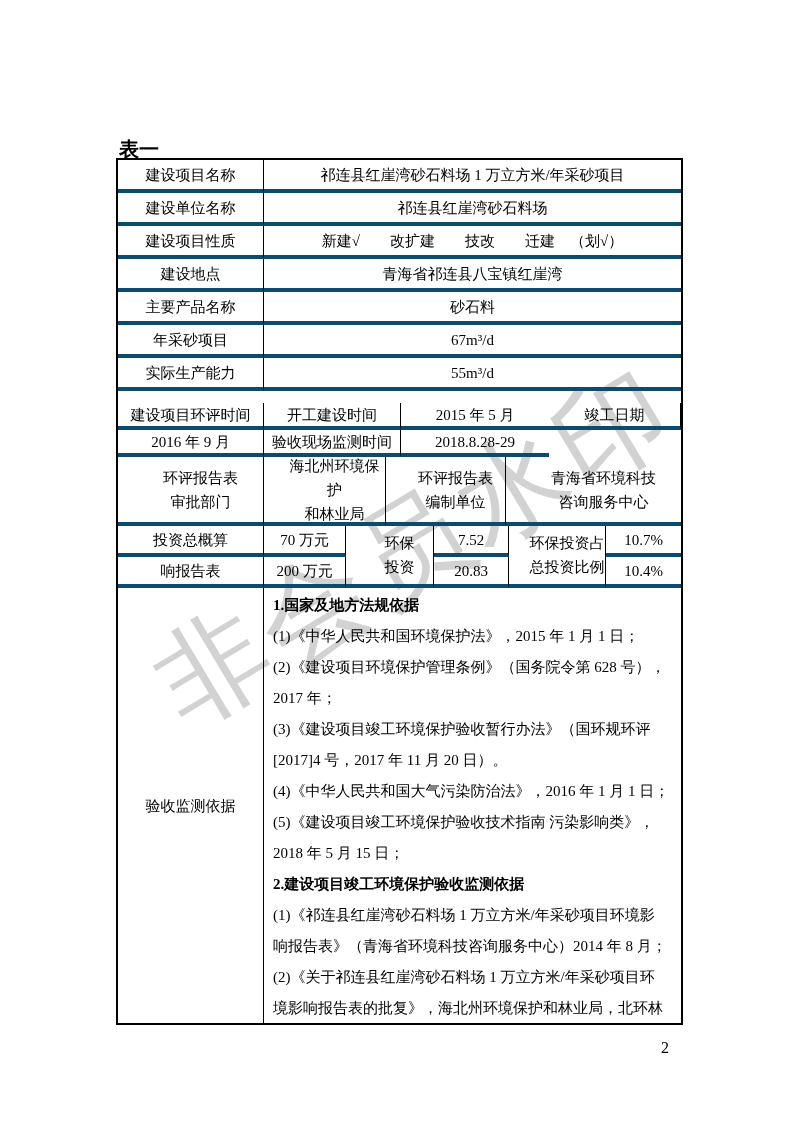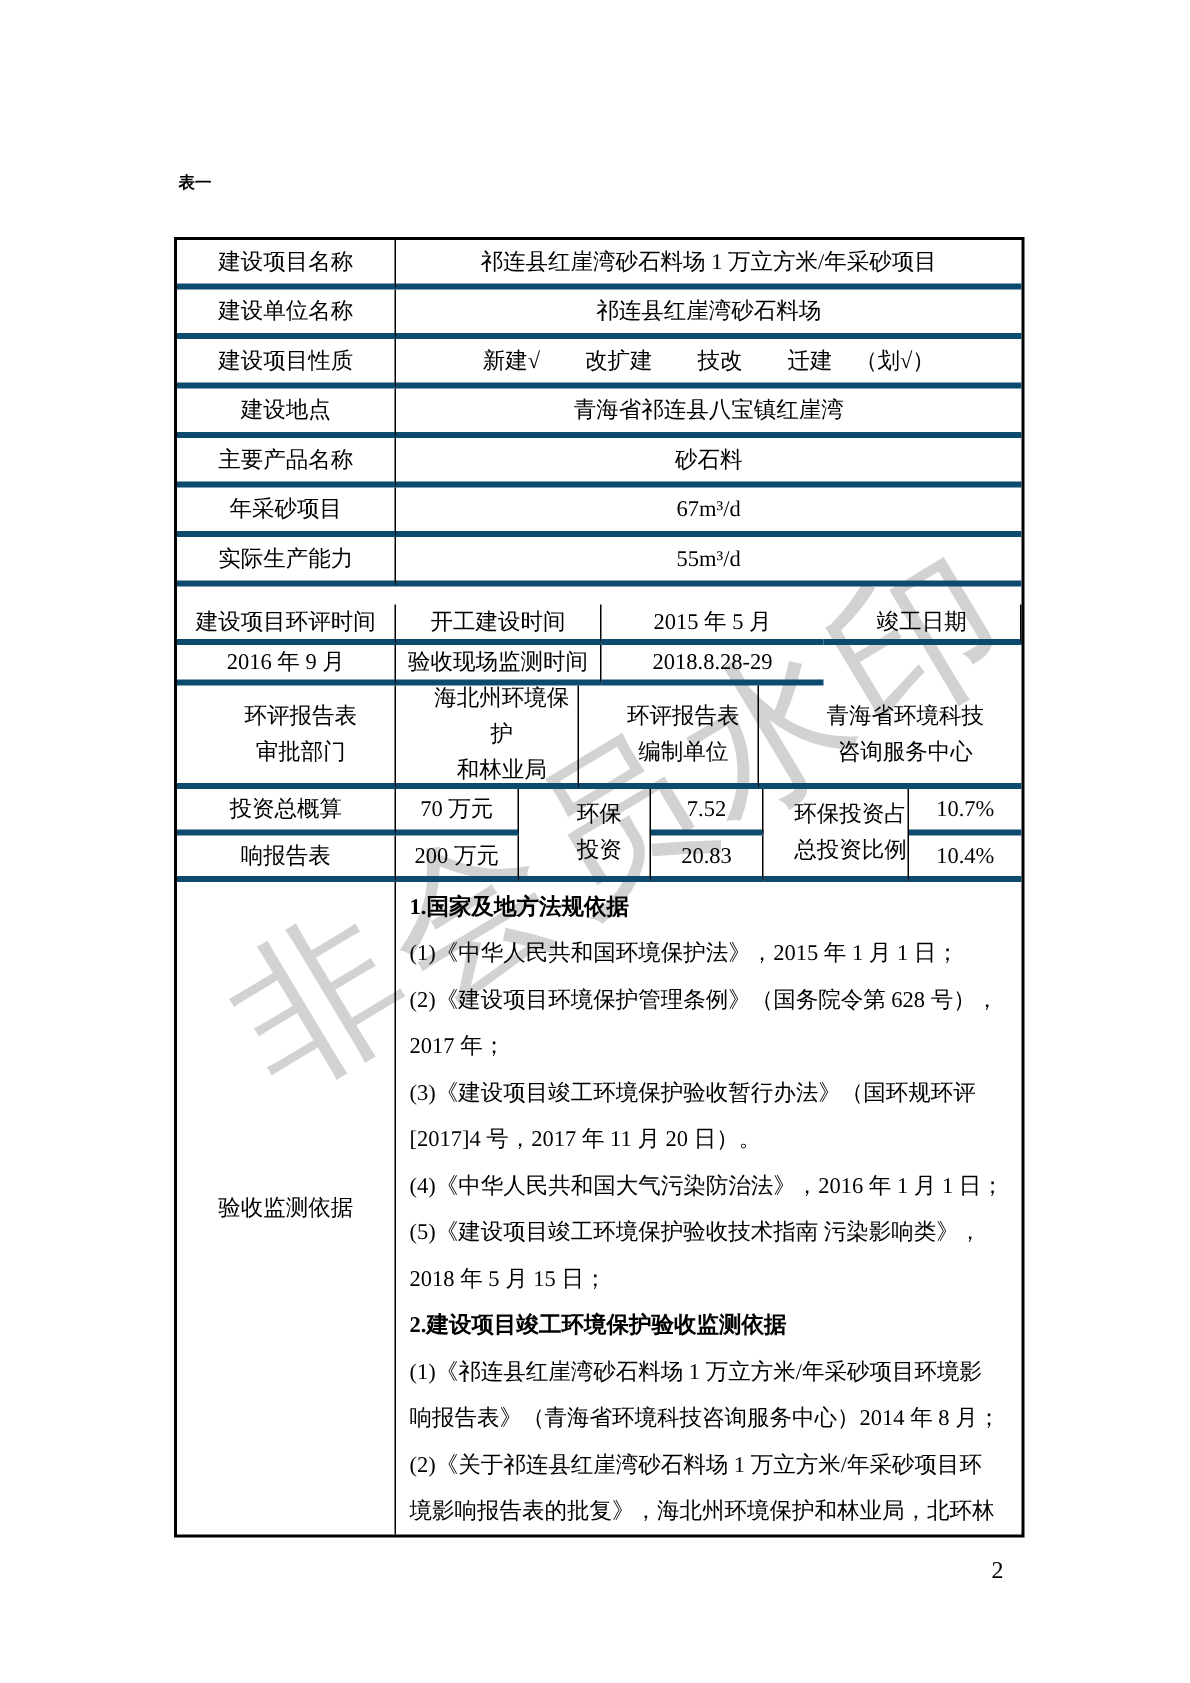--- a/index.html
+++ b/index.html
@@ -9,21 +9,21 @@
     font-family:"Liberation Serif","DejaVu Serif",serif;
   }
   .watermark {
     position:absolute; left:95px; top:482px; width:640px; height:130px;
     font-size:110px; line-height:130px; letter-spacing:6px; white-space:nowrap;
     color:#d2d2d2; text-align:center;
     transform:rotate(-31deg); transform-origin:center center;
     z-index:0; user-select:none;
   }
   .caption {
-    position:absolute; left:119px; top:114px; font-size:11px; font-weight:bold; z-index:2;
+    position:absolute; left:119px; top:136px; font-size:20px; font-weight:bold; z-index:2;
   }
   .tbl {
     position:absolute; left:116px; top:158px; width:563px;
     border:2px solid #000; z-index:1; background:transparent;
   }
   .band { display:grid; width:100%; }
   .bandA { grid-template-columns:146px 1fr; grid-auto-rows:33px; }
   .bandB { grid-template-columns:146px 137px 148px 1fr; grid-auto-rows:27px;margin-top:12px; }
   .bandC { grid-template-columns:146px 122px 120px 1fr; grid-auto-rows:69px; }
   .bandD { grid-template-columns:146px 82px 88px 75px 97px 1fr; grid-auto-rows:31px; }

